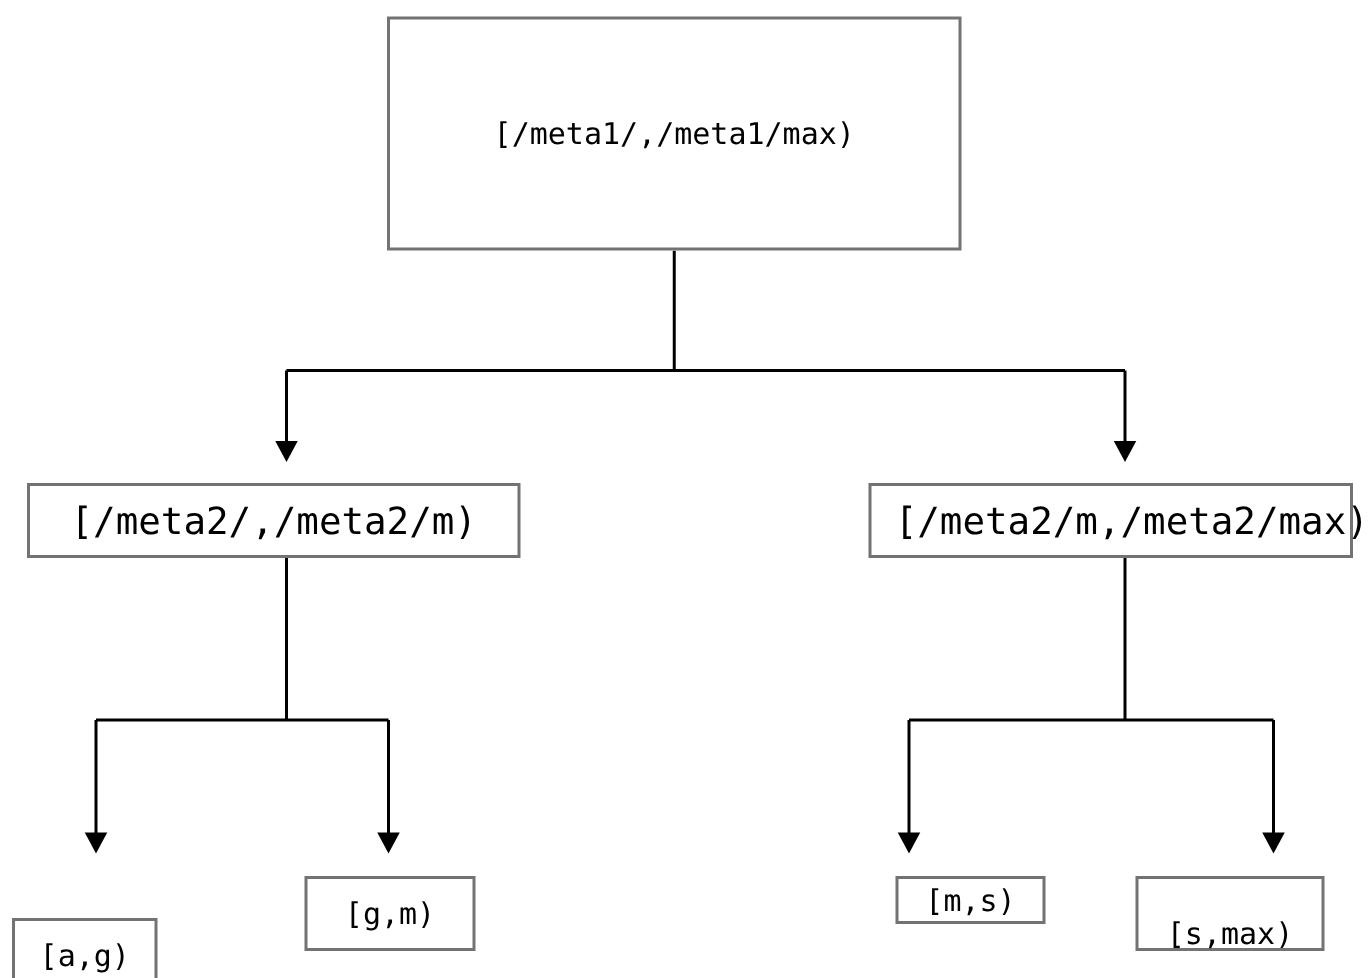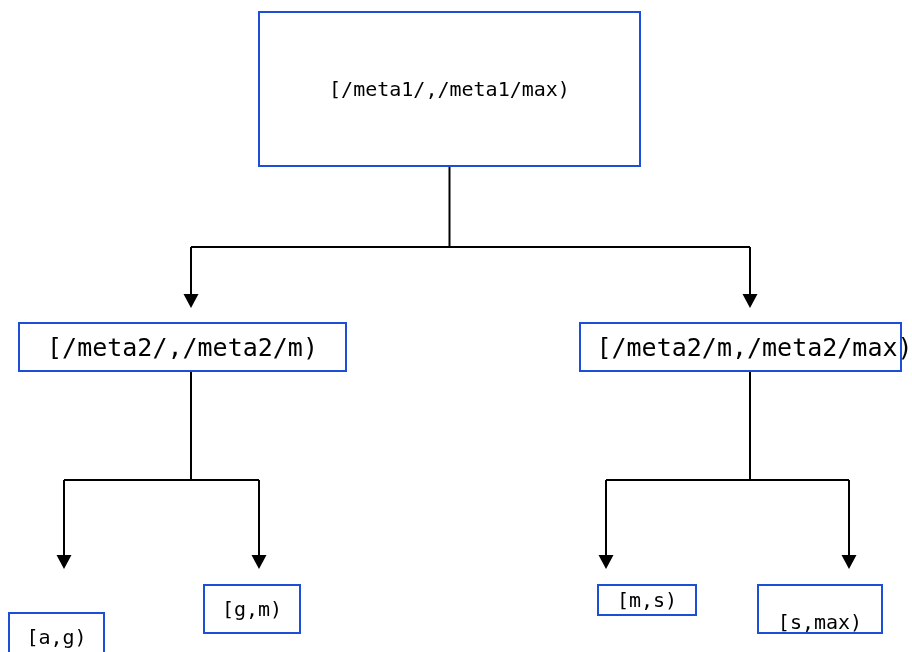--- a/index.html
+++ b/index.html
@@ -24,21 +24,21 @@
     position: absolute;
     left: 0;
     top: 0;
     width: 912px;
     height: 652px;
   }
   .node {
     position: absolute;
     box-sizing: border-box;
     background: #ffffff;
-    border: 2px solid #1d4ed8;
+    border: 2px solid #737373;
     display: flex;
     align-items: center;
     justify-content: center;
     color: #000000;
     white-space: pre;
   }
   .node-label {
     display: block;
     line-height: 1;
     letter-spacing: 0px;
@@ -70,21 +70,21 @@
   
   #node-leaf-ag {
     left: 8px;
     top: 612px;
     width: 97px;
     height: 50px;
   }
   #node-leaf-gm {
     left: 203px;
     top: 584px;
-    width: 98px;
+    width: 114px;
     height: 50px;
   }
   #node-leaf-ms {
     left: 553px;
     top: 584px;
     width: 100px;
     height: 32px;
     margin-left: 44px;
   }
   #node-leaf-smax {

